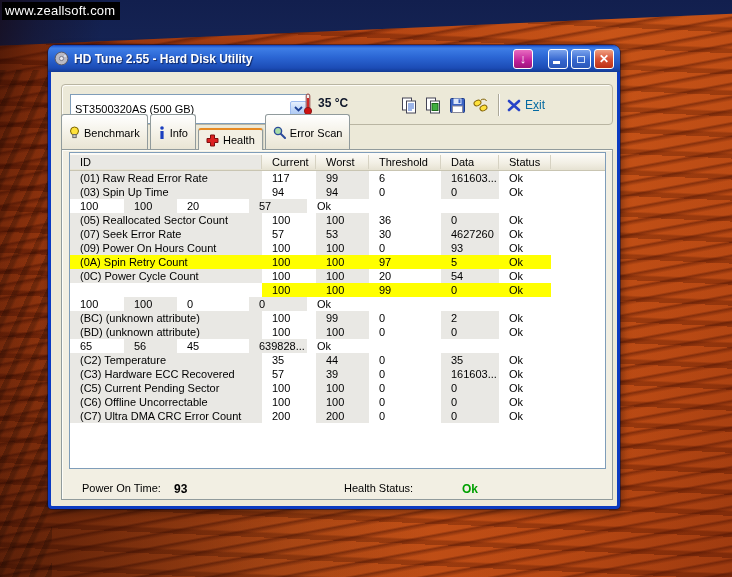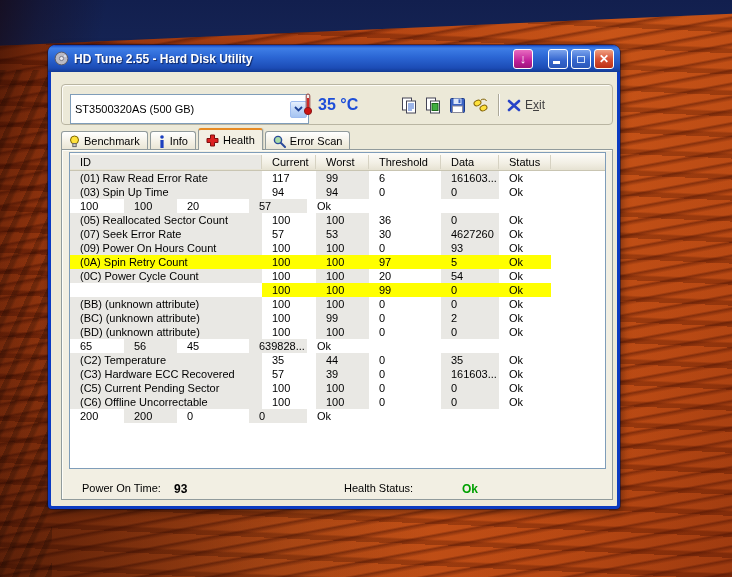--- a/index.html
+++ b/index.html
@@ -45,31 +45,31 @@
   
   .toolbar-group { position:absolute; left:10px; top:39px; width:552px; height:41px;
     border:1px solid #b9b5a2; border-radius:4px;
     box-shadow:inset 1px 1px 0 #fdfcf7; background:#ece9d8; }
   .combo { position:absolute; left:8px; top:9px; width:239px; height:30px; background:#fff;
     border:1px solid #7f9db9; display:flex; align-items:center; }
   .combo-value { flex:1; font-size:11px; padding-left:4px; color:#000; white-space:nowrap; overflow:hidden; }
   .combo-btn { width:17px; height:17px; margin:1px; border:1px solid #9ebcf0; border-radius:2px;
     background:linear-gradient(180deg,#e7f0fd,#c0d6f7 50%,#a6c4f2); display:flex; align-items:center; justify-content:center; }
   .thermo { position:absolute; left:240px; top:7px; }
-  .temp-text { position:absolute; left:256px; top:11px; font-size:16px; font-weight:bold; color:#1d4ed8; }
+  .temp-text { position:absolute; left:256px; top:11px; font-size:12px; font-weight:bold; color:#0f172a; }
   .tool-icons { position:absolute; left:335px; top:8px; display:flex; align-items:center; }
   .tool-btn { width:24px; height:24px; display:flex; align-items:center; justify-content:center; border:1px solid transparent; }
   .tool-sep { width:2px; height:22px; margin:0 5px; border-left:1px solid #aca899; border-right:1px solid #fff; }
   .exit-btn { display:flex; align-items:center; margin-left:2px; cursor:default; }
-  .exit-label { font-size:12px; color:#404040; margin-left:4px; }
+  .exit-label { font-size:12px; color:#0369a1; margin-left:4px; }
   .exit-label u { text-decoration:underline; }
 
   
   .tabs { position:absolute; left:10px; top:84px; height:21px; display:flex; align-items:flex-end; }
-  .tab { height:19px; display:flex; align-items:center; padding:0 7px; margin-right:2px;
+  .tab { height:36px; display:flex; align-items:center; padding:0 7px; margin-right:2px;
     border:1px solid #919b9c; border-bottom:none; border-radius:3px 3px 0 0;
     background:linear-gradient(180deg,#ffffff,#f2efe3 60%,#e8e4d3); font-size:11px; color:#000; position:relative; }
   .tab.active { height:22px; background:#f2efe3; border-top:2px solid #e78a23; z-index:3;
     box-shadow:1px 0 1px rgba(0,0,0,.1); }
   .tab .ticon { margin-right:4px; display:flex; }
 
   
   .tabpage { position:absolute; left:10px; top:104px; width:552px; height:351px;
     border:1px solid #919b9c; background:#f2efe3; z-index:2;
     box-shadow:inset 1px 1px 0 #fdfdf8; }
@@ -99,20 +99,21 @@
 
   svg { display:block; }
 </style>
 </head>
 <body>
 
 <div class="desktop">
   <div class="dunes"></div>
   <div class="dune-shadow"></div>
   <div class="left-ripples"></div>
+  <div class="watermark">www.zeallsoft.com</div>
 
   <div class="window">
 
     <div class="titlebar">
       <span>
         <svg width="15" height="15" viewBox="0 0 15 15">
           <circle cx="7.5" cy="7.5" r="6.4" fill="#b9b9c4" stroke="#5a5a68"></circle>
           <circle cx="7.5" cy="7.5" r="2.1" fill="#e8e8ef" stroke="#7a7a88"></circle>
           <circle cx="11" cy="5" r="1.1" fill="#dde3ee"></circle>
         </svg>
@@ -314,21 +315,20 @@
             <div class="lv-row">
     <div class="c col-id shade" style="background: rgb(255, 255, 0); margin-top: 20px;">(B8) (unknown attribute)</div>
     <div class="c col-cur" style="background: rgb(255, 255, 0);">100</div>
     <div class="c col-wor shade" style="background: rgb(255, 255, 0);">100</div>
     <div class="c col-thr" style="background: rgb(255, 255, 0);">99</div>
     <div class="c col-dat shade" style="background: rgb(255, 255, 0);">0</div>
     <div class="c col-sta" style="background: rgb(255, 255, 0);">Ok</div>
     <div class="col-fill"></div>
   </div>
             <div class="lv-row">
-    <div class="c col-id shade">(BB) (unknown attribute)</div>
     <div class="c col-cur">100</div>
     <div class="c col-wor shade">100</div>
     <div class="c col-thr">0</div>
     <div class="c col-dat shade">0</div>
     <div class="c col-sta">Ok</div>
     <div class="col-fill"></div>
   </div>
             <div class="lv-row">
     <div class="c col-id shade">(BC) (unknown attribute)</div>
     <div class="c col-cur">100</div>
@@ -385,20 +385,21 @@
             <div class="lv-row">
     <div class="c col-id shade">(C6) Offline Uncorrectable</div>
     <div class="c col-cur">100</div>
     <div class="c col-wor shade">100</div>
     <div class="c col-thr">0</div>
     <div class="c col-dat shade">0</div>
     <div class="c col-sta">Ok</div>
     <div class="col-fill"></div>
   </div>
             <div class="lv-row">
+    <div class="c col-id shade">(C7) Ultra DMA CRC Error Count</div>
     <div class="c col-cur">200</div>
     <div class="c col-wor shade">200</div>
     <div class="c col-thr">0</div>
     <div class="c col-dat shade">0</div>
     <div class="c col-sta">Ok</div>
     <div class="col-fill"></div>
   </div>
           </div>
       </div>
 

